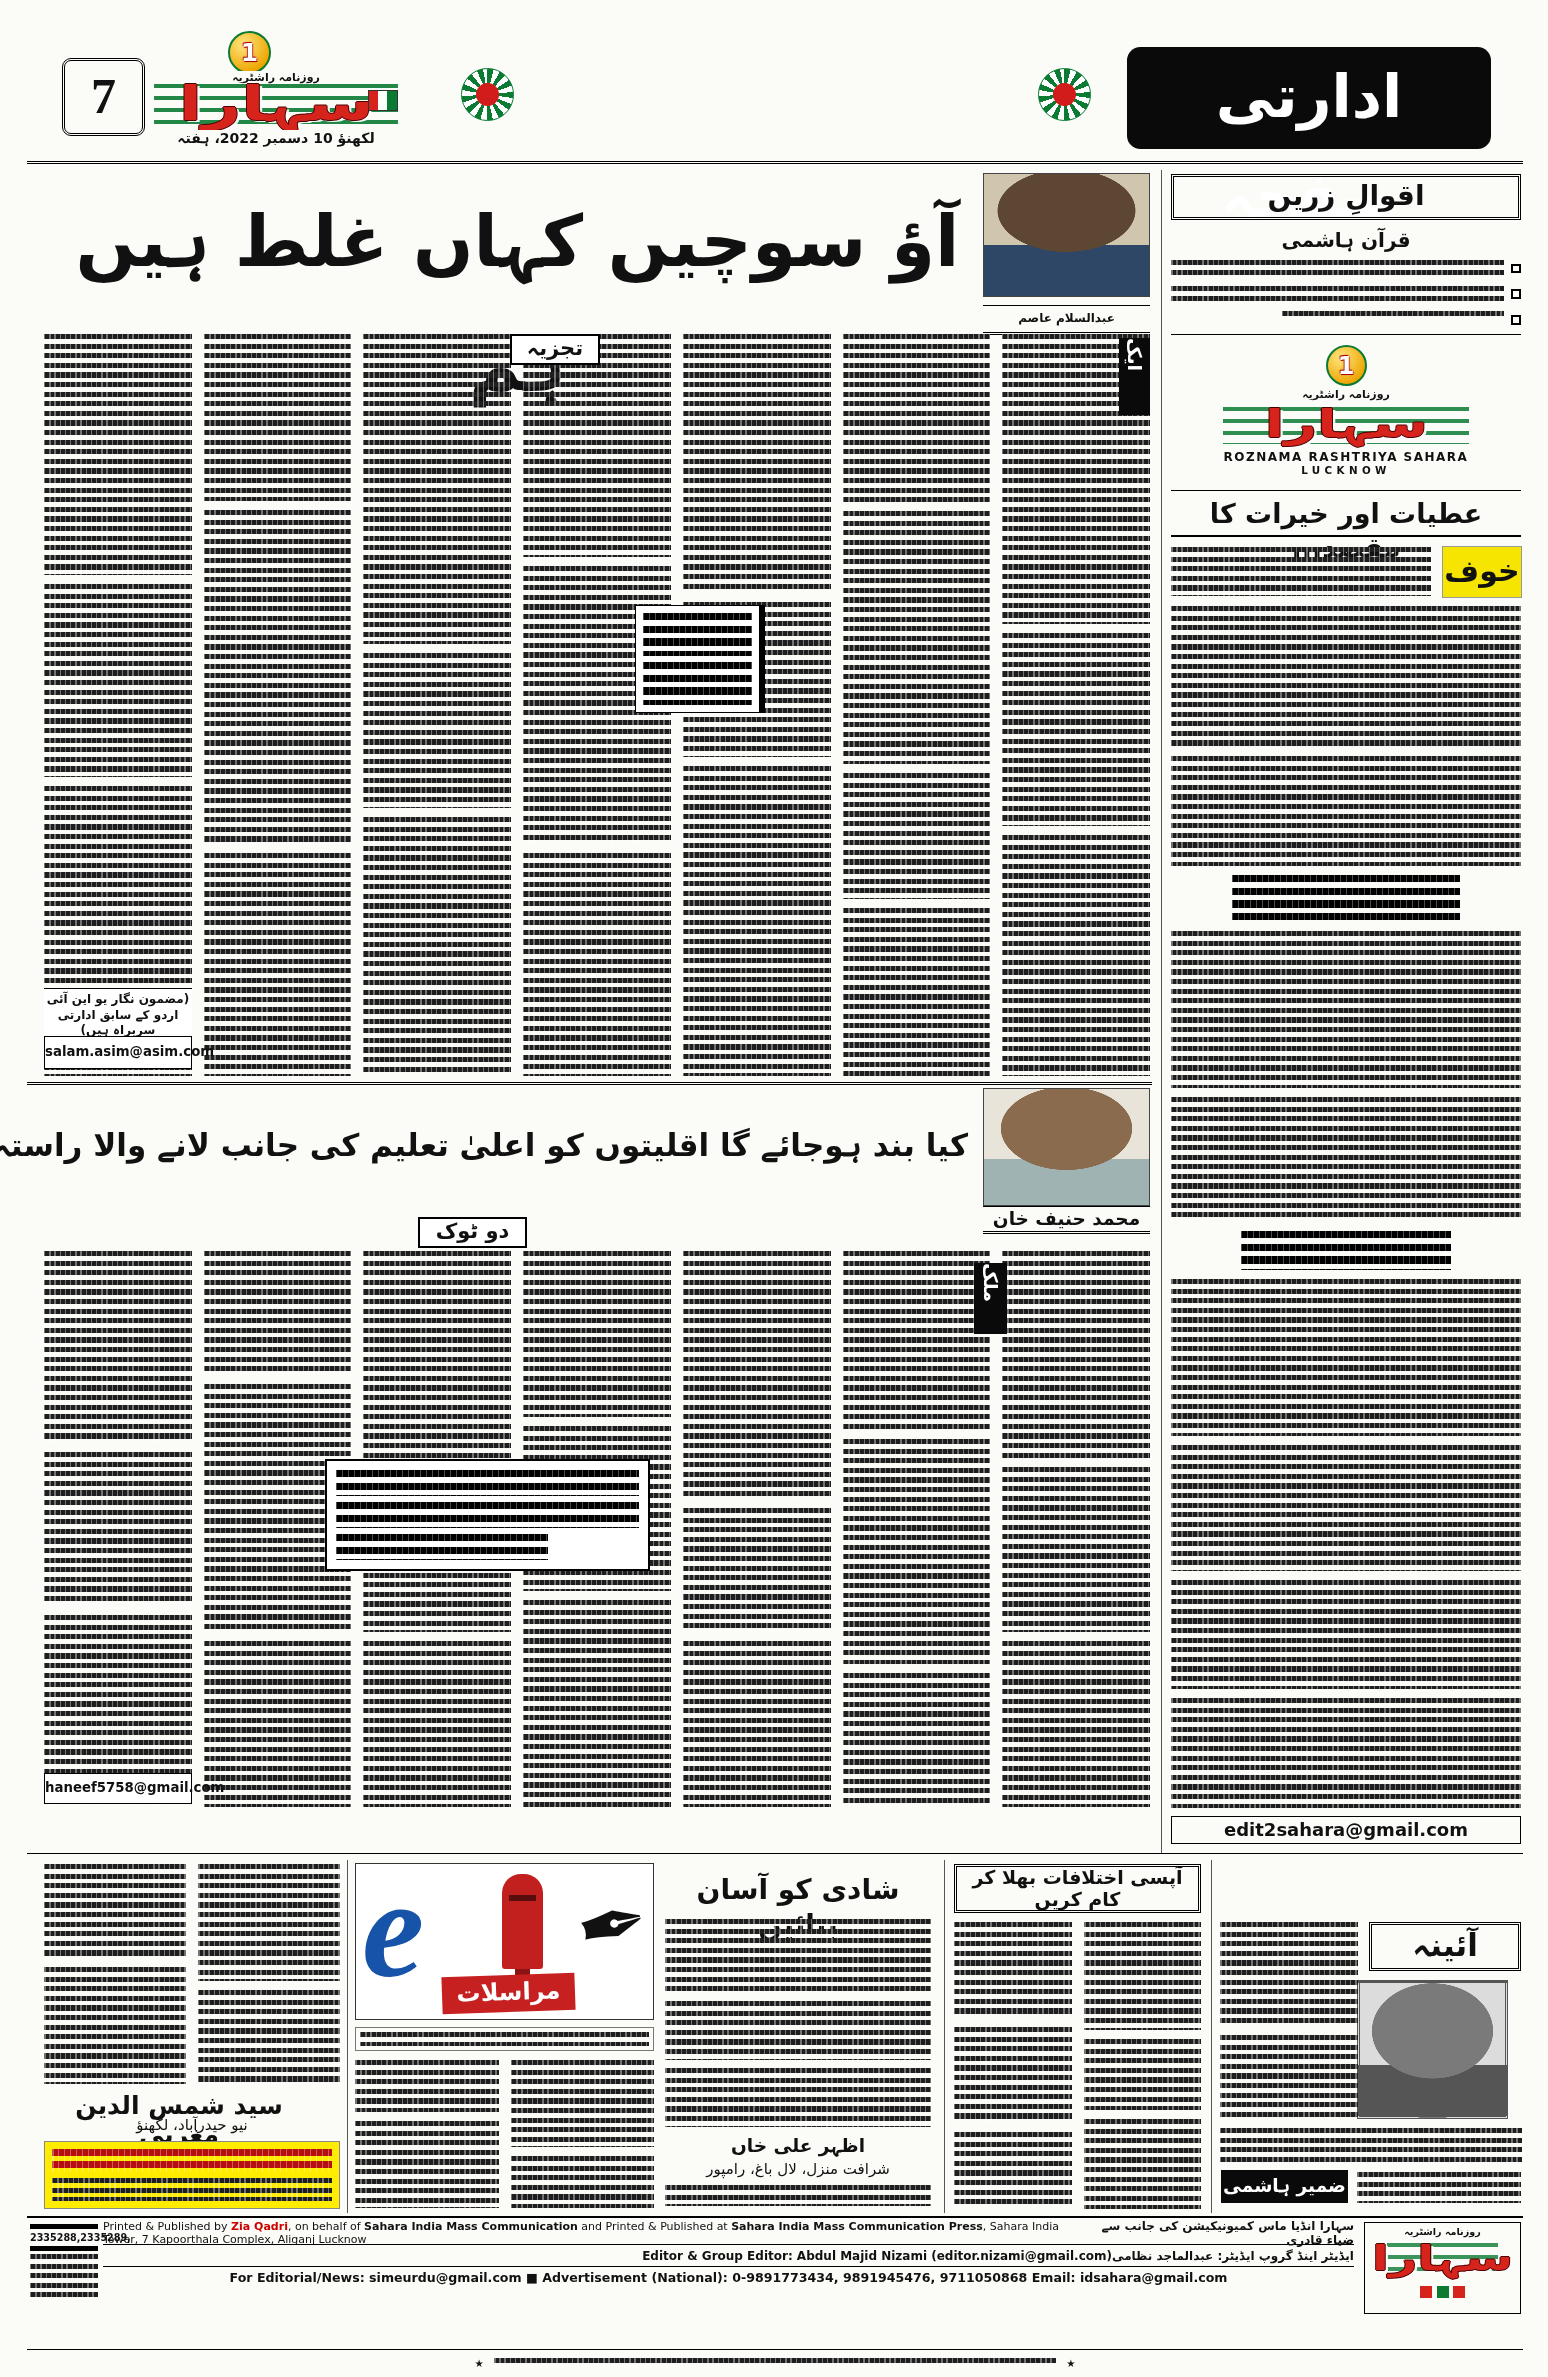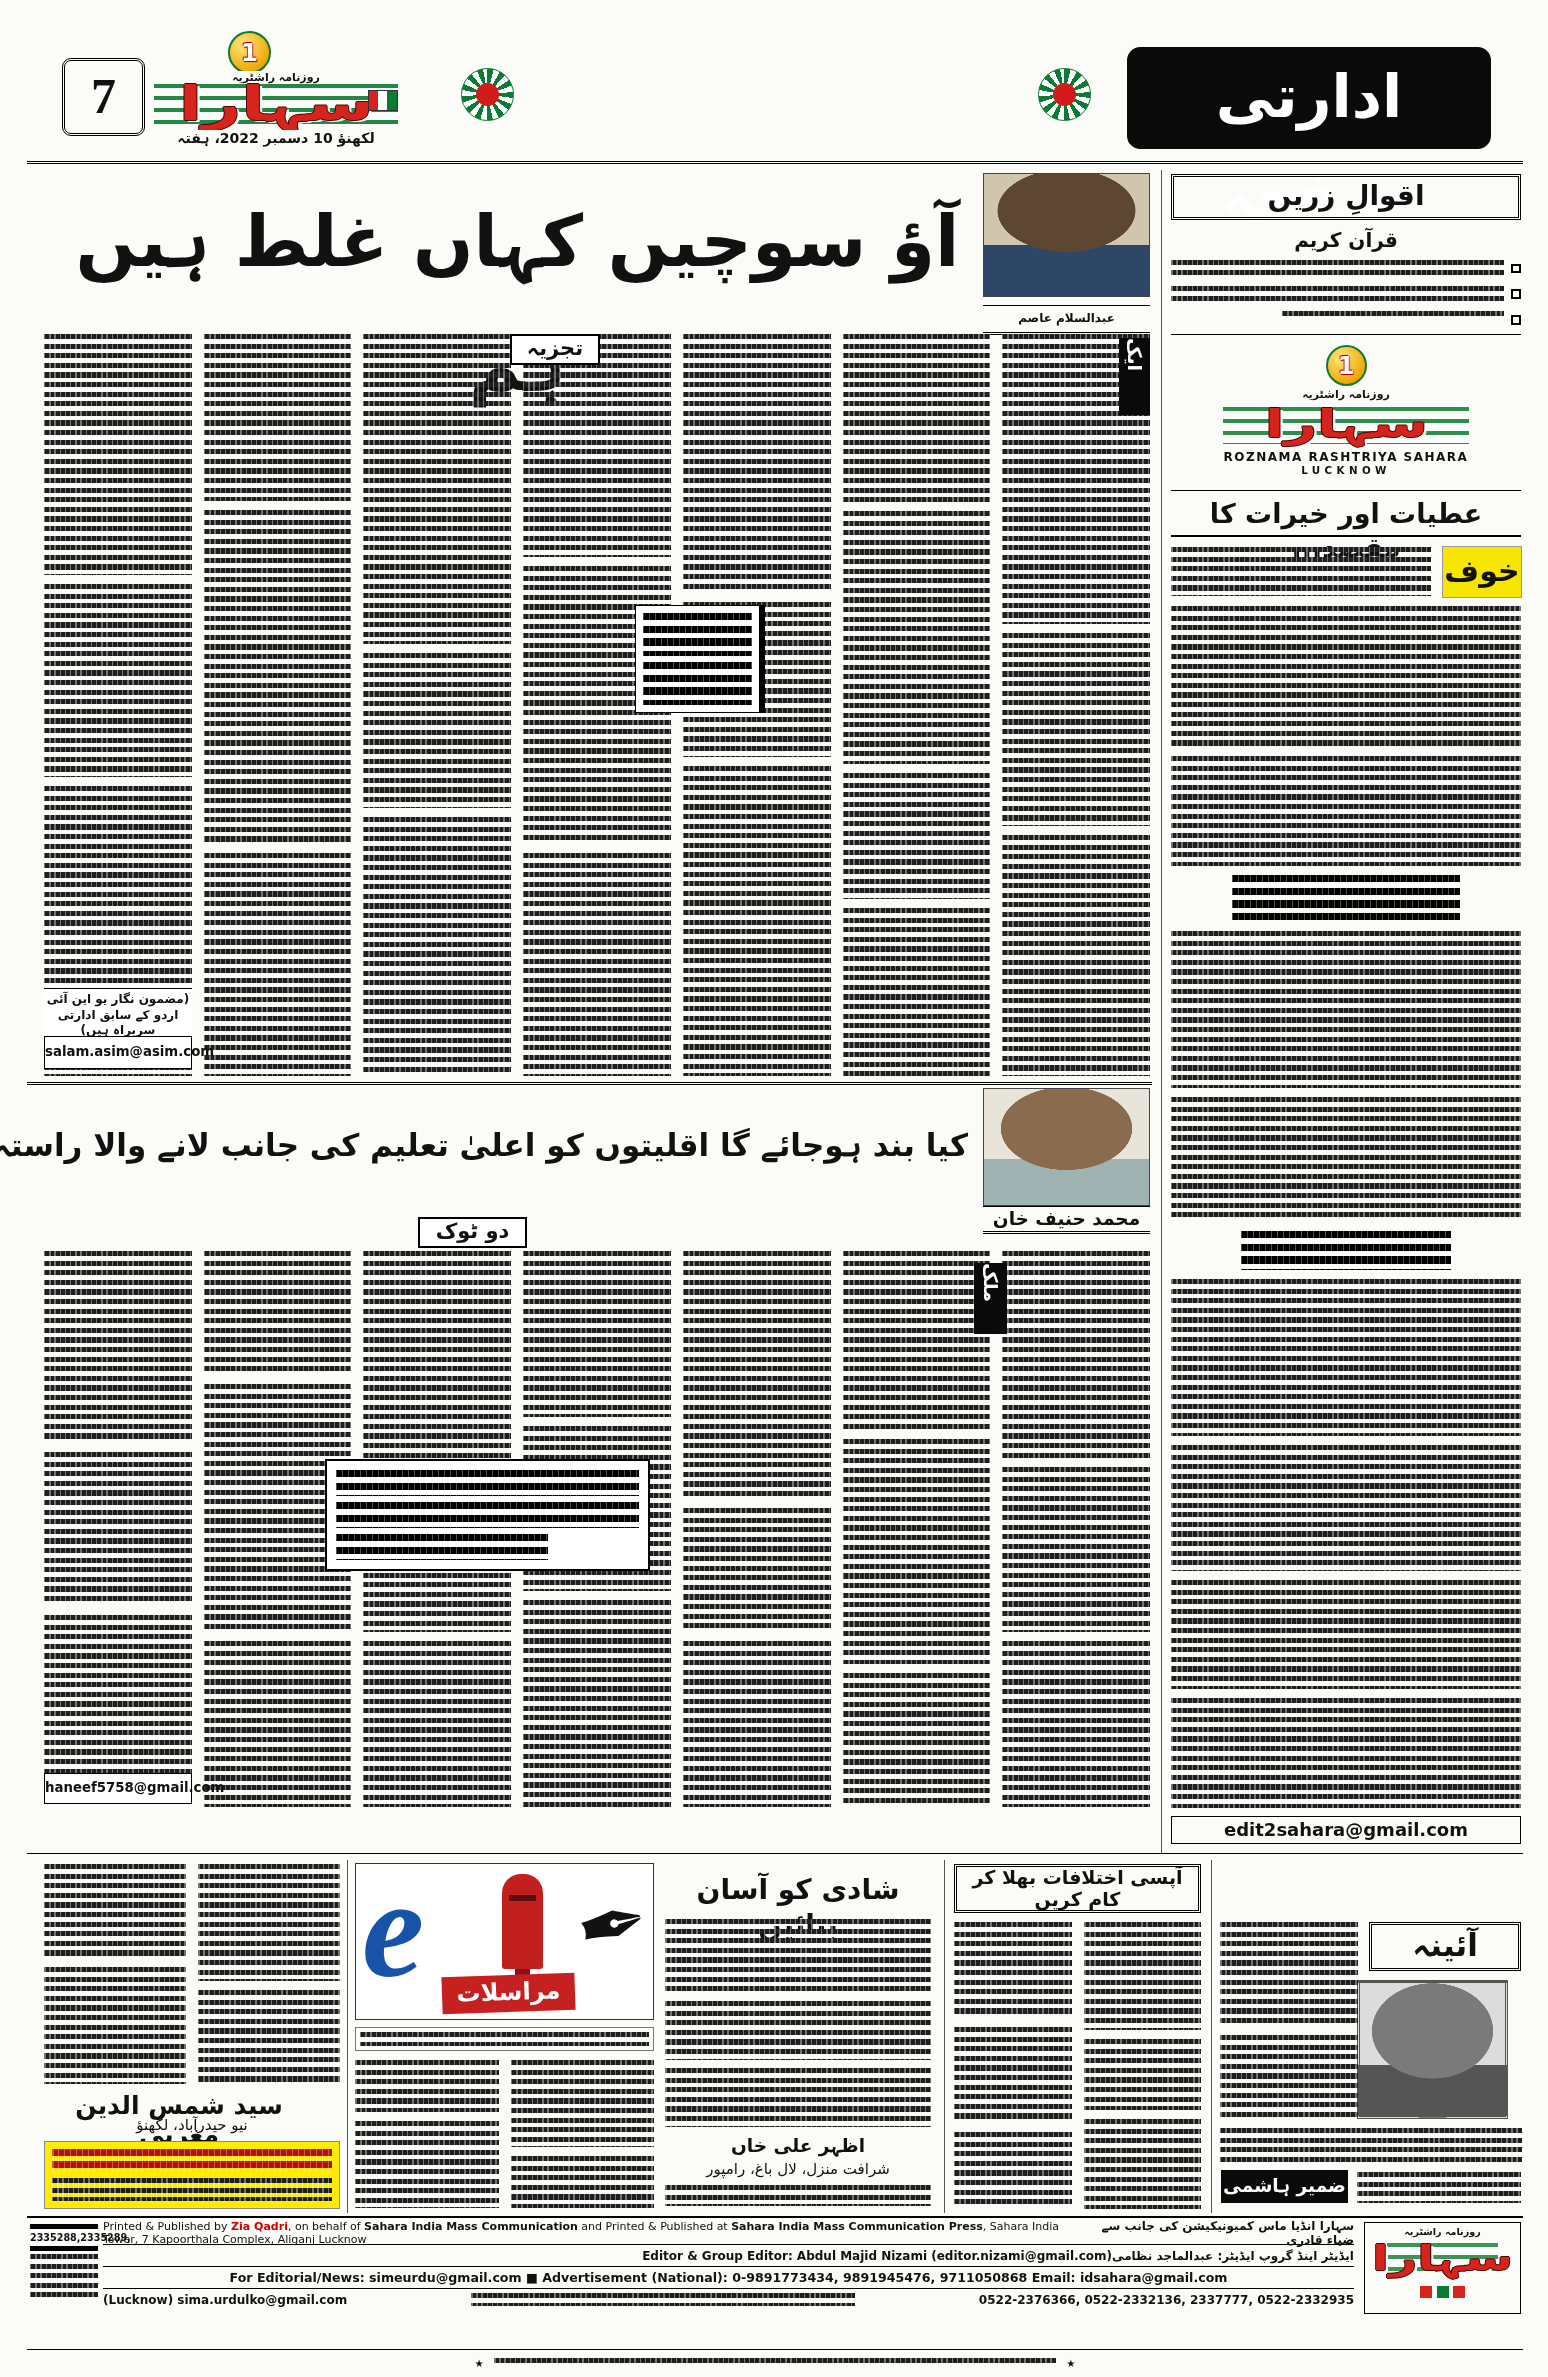--- a/index.html
+++ b/index.html
@@ -74,21 +74,21 @@
 
   <div class="abs ctr rtl b" style="left:59px;top:180px;width:917px;height:130px;font-size:71px;line-height:124px">آؤ سوچیں کہاں غلط ہیں ہم</div>
   <div class="abs photo photo1" style="left:983px;top:173px;width:167px;height:124px"></div>
   <div class="abs ctr rtl b" style="left:983px;top:305px;width:167px;height:30px;font-size:12px;line-height:25px;border-top:1.5px solid #000;border-bottom:3px double #000">عبدالسلام عاصم</div>
 
   <div class="abs" style="left:1161px;top:170px;height:1683px;border-left:0.7px solid #555"></div>
 
   <div class="abs ctr rtl" style="left:1171px;top:174px;width:350px;height:46px;border:3px double #000">
     <span class="b" style="display:block;font-size:28px;line-height:38px">اقوالِ زریں</span>
   </div>
-  <div class="abs ctr rtl b" style="left:1171px;top:228px;width:350px;font-size:20px">قرآن کریم</div>
+  <div class="abs ctr rtl b" style="left:1171px;top:228px;width:350px;font-size:20px">قرآن ہاشمی</div>
   <div class="abs" style="left:1171px;top:260px;width:350px">
     <div style="display:flex;flex-direction:row-reverse;gap:7.4px;margin-bottom:6.7px">
       <span style="width:9.6px;height:9.6px;border:2.2px solid #000;margin-top:3.7px"></span>
       <div class="sim" style="flex:1;height:19px"></div>
     </div>
     <div style="display:flex;flex-direction:row-reverse;gap:7.4px;margin-bottom:6.7px">
       <span style="width:9.6px;height:9.6px;border:2.2px solid #000;margin-top:3.7px"></span>
       <div class="sim" style="flex:1;height:19px"></div>
     </div>
     <div style="display:flex;flex-direction:row-reverse;gap:7.4px">
@@ -343,25 +343,20 @@
       <div>
         <span>Printed &amp; Published by </span><span class="b" style="color:#c00">Zia Qadri</span><span>, on behalf of </span><span class="b">Sahara India Mass Communication</span><span> and Printed &amp; Published at </span><span class="b">Sahara India Mass Communication Press</span><span>, Sahara India Tower, 7 Kapoorthala Complex, Aliganj Lucknow</span>
       </div>
       <div class="rtl b" style="font-size:12px">سہارا انڈیا ماس کمیونیکیشن کی جانب سے ضیاء قادری</div>
     </div>
     <div style="display:flex;justify-content:flex-end;align-items:center;height:22px;border-top:0.7px solid #000;font-size:12px">
       <div class="b">Editor &amp; Group Editor: Abdul Majid Nizami (editor.nizami@gmail.com)</div>
       <div class="rtl b">ایڈیٹر اینڈ گروپ ایڈیٹر: عبدالماجد نظامی</div>
     </div>
     <div class="b ctr" style="height:22px;border-top:0.7px solid #000;line-height:22px;font-size:12.6px">For Editorial/News: simeurdu@gmail.com   ■   Advertisement (National): 0-9891773434, 9891945476, 9711050868   Email: idsahara@gmail.com</div>
-    <div style="display:flex;justify-content:space-between;align-items:center;height:22px;border-top:0.7px solid #000;font-size:12px">
-      <div class="b">(Lucknow) sima.urdulko@gmail.com</div>
-      <div class="sim" style="width:384px;height:13.3px"></div>
-      <div class="b">0522-2376366, 0522-2332136, 2337777, 0522-2332935</div>
-    </div>
   </div>
 
   <div class="abs ctr" style="left:1364px;top:2222px;width:157px;height:92px;border:1.5px solid #000;padding-top:3px">
     <div class="rtl b" style="font-size:9.6px">روزنامہ راشٹریہ</div>
     <div style="position:relative;height:46px">
       <div class="stripes abs" style="left:22px;right:22px;top:6px;height:34px;opacity:.8"></div>
       <span class="abs ctr rtl" style="left:0;width:100%;font-size:34px;line-height:43px">
         <span class="sahara-name" style="display:inline-block;transform:scaleX(1.45)">سہارا</span>
       </span>
     </div>

